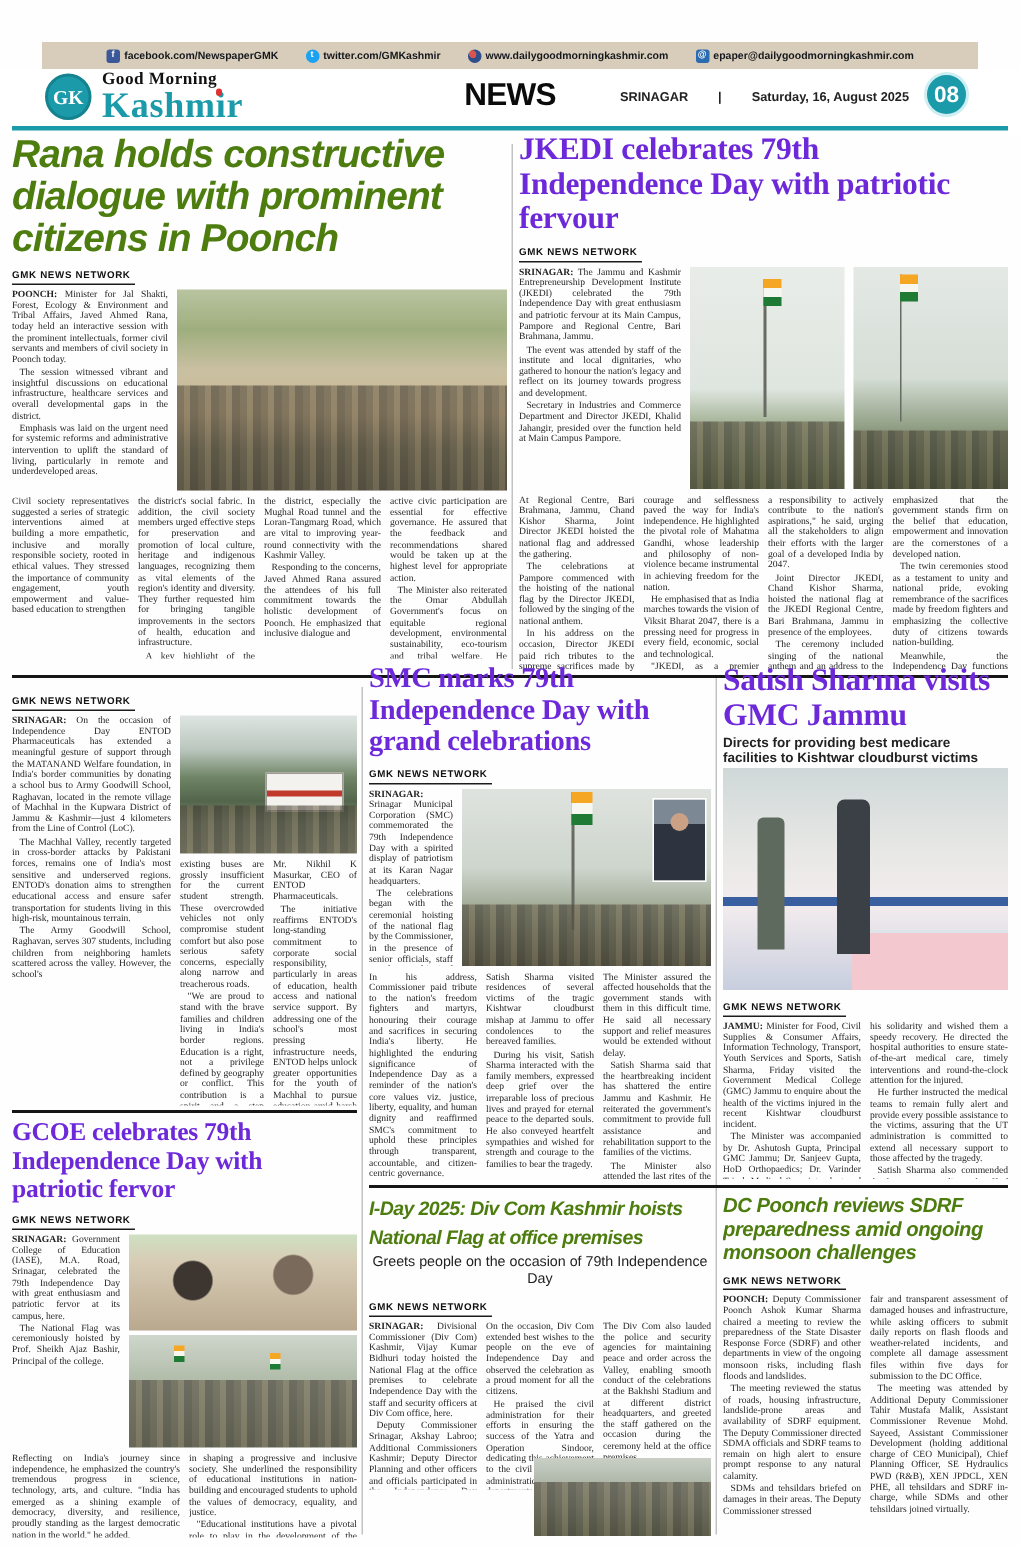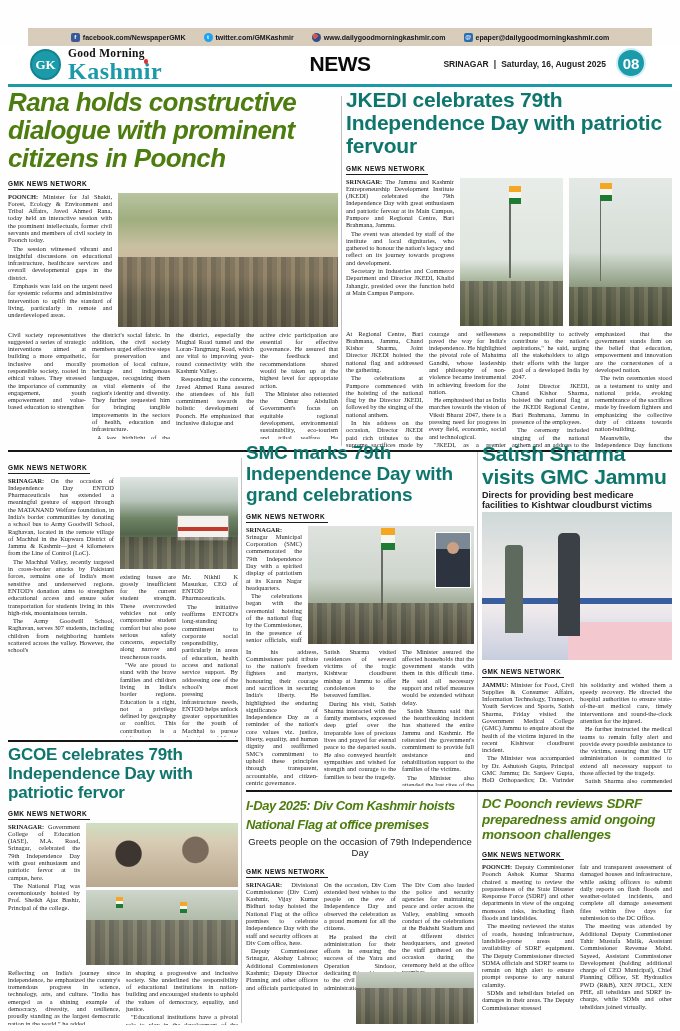--- a/index.html
+++ b/index.html
@@ -22,29 +22,29 @@
                background:#1b9aaa;color:#fff;display:flex;align-items:center;justify-content:center;
                font:800 13px "Liberation Serif",serif;border:2px solid #15828f;box-sizing:border-box;}
   #mast-title{position:absolute;left:68px;top:1px;line-height:1;}
   #mast-line1{font:700 11.5px "Liberation Serif",serif;color:#111;letter-spacing:.3px;}
   #mast-line2{font:800 24px "Liberation Serif",serif;color:#1b9aaa;letter-spacing:.5px;margin-top:-1px;position:relative;}
   #mast-red-dot{position:absolute;width:4.5px;height:4.5px;border-radius:50%;background:#e03131;
                 right:14px;top:1px;}
   #mast-news{position:absolute;left:50%;top:6px;transform:translateX(-50%);
              font:900 21px "Liberation Sans",sans-serif;letter-spacing:-0.5px;color:#0b0b0b;}
   #mast-right{position:absolute;right:74px;top:13px;font:700 8.5px "Liberation Sans",sans-serif;color:#222;
-              display:flex;gap:5px;align-items:center;}
+              display:flex;gap:20px;align-items:center;}
   #page-circle{position:absolute;right:34px;top:2px;width:30px;height:30px;border-radius:50%;
                background:#1b9aaa;color:#fff;display:flex;align-items:center;justify-content:center;
                font:800 15px "Liberation Sans",sans-serif;border:2px solid #cfeef2;box-sizing:border-box;}
   #mast-rule{position:absolute;left:8px;right:8px;top:84px;height:3px;background:#1b9aaa;}
   
   .article{position:absolute;overflow:hidden;}
   .hl-sans{font-family:"Liberation Sans",sans-serif;font-weight:800;color:#4d7c0f;letter-spacing:-0.6px;font-style:italic;}
-  .hl-serif{font-family:Liberation Sans, sans-serif;font-weight:700;color:#0f766e;letter-spacing:-0.2px;}
+  .hl-serif{font-family:Liberation Serif, serif;font-weight:700;color:#6d28d9;letter-spacing:-0.2px;}
   .subhead{font:700 9px "Liberation Sans",sans-serif;color:#222;margin:2px 0;}
   .subhead-light{font:400 9.5px "Liberation Sans",sans-serif;color:#222;margin:2px 0;text-align:center;}
   .byline{font:800 6.5px "Liberation Sans",sans-serif;letter-spacing:.45px;color:#111;
           border-bottom:1.6px solid #1c1c1c;display:inline-block;padding:0 3px 1.5px 0;margin:3px 0;}
   .body-cols{display:flex;gap:6px;align-items:stretch;}
   .col{flex:1 1 0;font-size:6.4px;line-height:7.3px;text-align:justify;color:#242424;overflow:hidden;}
   .para{margin:0 0 1px 0;text-indent:5px;}
   .para:first-child{text-indent:0;}
   .para b{font-weight:700;}
   

